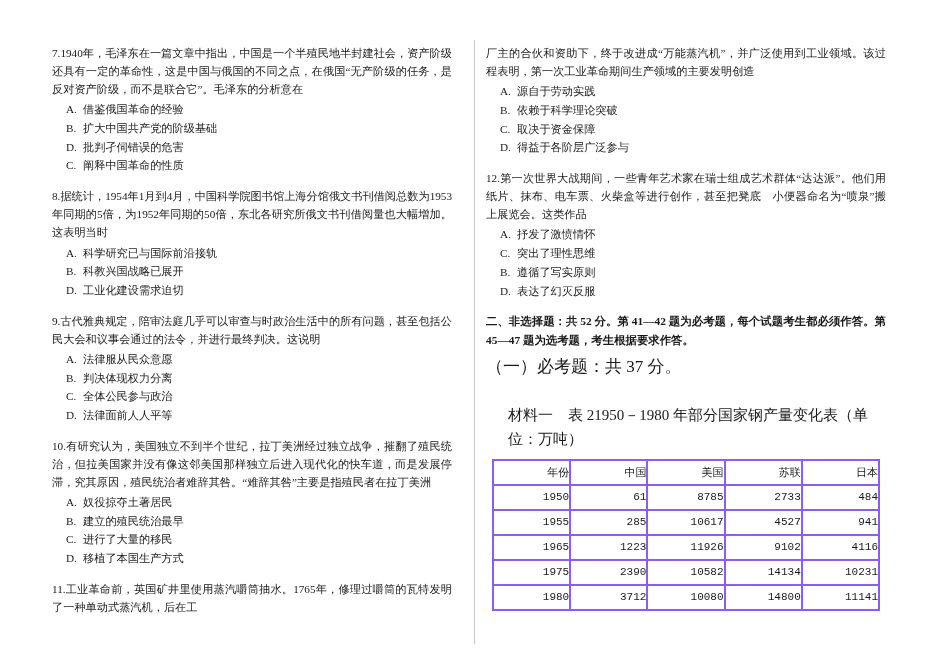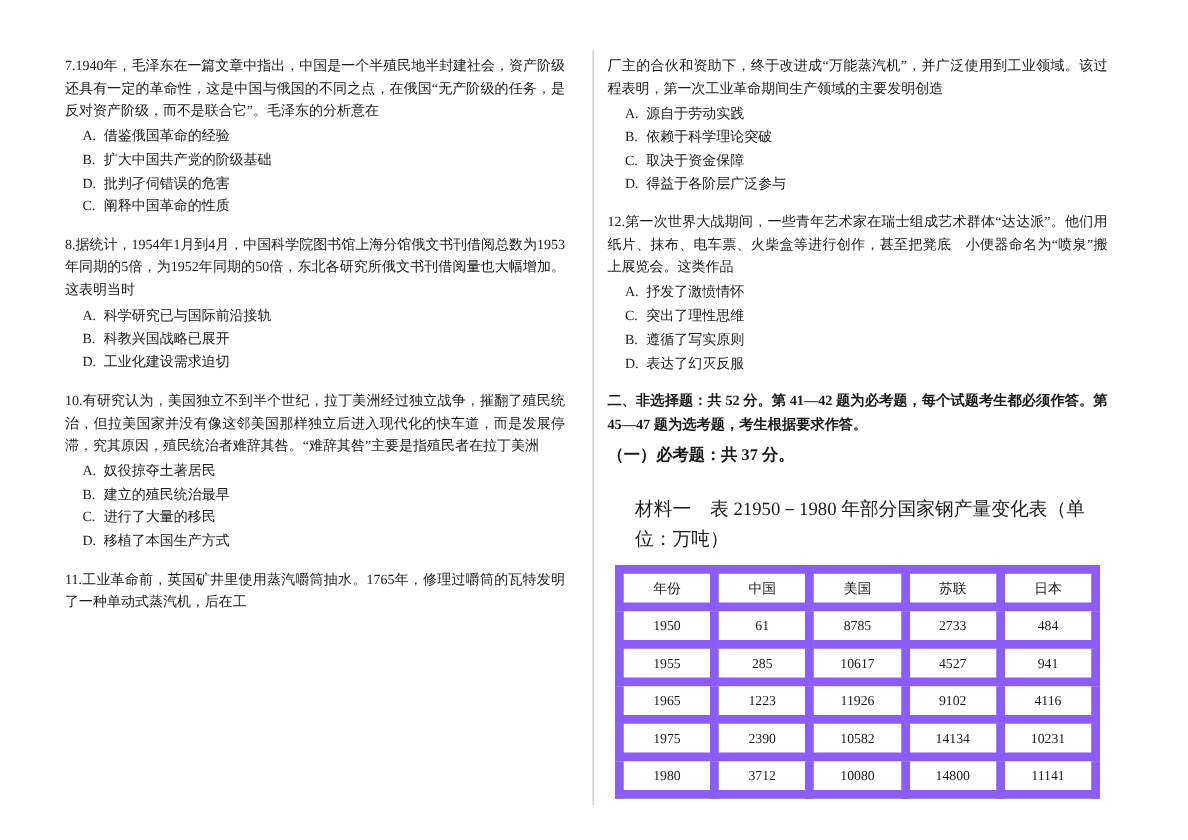--- a/index.html
+++ b/index.html
@@ -65,45 +65,45 @@
     width: 17px;
   }
   .section-head {
     font-size: 11.4px;
     line-height: 1.62;
     font-weight: bold;
     text-align: justify;
     margin: 6px 0 4px 0;
   }
   .section-sub {
-    font-size: 13px;
+    font-size: 17px;
     line-height: 1.62;
-    font-weight: bold;
+    font-weight: normal;
     margin: 0 0 8px 0;
   }
   .mat-title {
     font-size: 15px;
     line-height: 1.6;
     margin: 22px 0 8px 0;
     padding-left: 22px;
   }
   table.data {
     border-collapse: collapse;
     margin-left: 6px;
     width: 388px;
     table-layout: fixed;
   }
   table.data th, table.data td {
-    border: 7px solid #8b5cf6;
+    border: 2px solid #8b5cf6;
     font-size: 11px;
-    text-align: center;
+    text-align: right;
     height: 23px;
     padding: 0;
     font-weight: normal;
-    font-family: Liberation Serif, serif;
+    font-family: Liberation Mono, monospace;
   }
   table.data th {
     font-weight: normal;
   }
 </style>
 </head>
 <body>
 
 <div class="page">
   <div class="divider"></div>
@@ -119,20 +119,27 @@
         <p class="opt"><span class="lbl">C.</span><span>阐释中国革命的性质</span></p>
       </div>
 
       <div class="q">
         <p class="q-stem">8.据统计，1954年1月到4月，中国科学院图书馆上海分馆俄文书刊借阅总数为1953年同期的5倍，为1952年同期的50倍，东北各研究所俄文书刊借阅量也大幅增加。这表明当时</p>
         <p class="opt"><span class="lbl">A.</span><span>科学研究已与国际前沿接轨</span></p>
         <p class="opt"><span class="lbl">B.</span><span>科教兴国战略已展开</span></p>
         <p class="opt"><span class="lbl">D.</span><span>工业化建设需求迫切</span></p>
       </div>
 
+      <div class="q">
+        <p class="q-stem">9.古代雅典规定，陪审法庭几乎可以审查与时政治生活中的所有问题，甚至包括公民大会和议事会通过的法令，并进行最终判决。这说明</p>
+        <p class="opt"><span class="lbl">A.</span><span>法律服从民众意愿</span></p>
+        <p class="opt"><span class="lbl">B.</span><span>判决体现权力分离</span></p>
+        <p class="opt"><span class="lbl">C.</span><span>全体公民参与政治</span></p>
+        <p class="opt"><span class="lbl">D.</span><span>法律面前人人平等</span></p>
+      </div>
 
       <div class="q">
         <p class="q-stem">10.有研究认为，美国独立不到半个世纪，拉丁美洲经过独立战争，摧翻了殖民统治，但拉美国家并没有像这邻美国那样独立后进入现代化的快车道，而是发展停滞，究其原因，殖民统治者难辞其咎。“难辞其咎”主要是指殖民者在拉丁美洲</p>
         <p class="opt"><span class="lbl">A.</span><span>奴役掠夺土著居民</span></p>
         <p class="opt"><span class="lbl">B.</span><span>建立的殖民统治最早</span></p>
         <p class="opt"><span class="lbl">C.</span><span>进行了大量的移民</span></p>
         <p class="opt"><span class="lbl">D.</span><span>移植了本国生产方式</span></p>
       </div>
 
       <div class="q">

